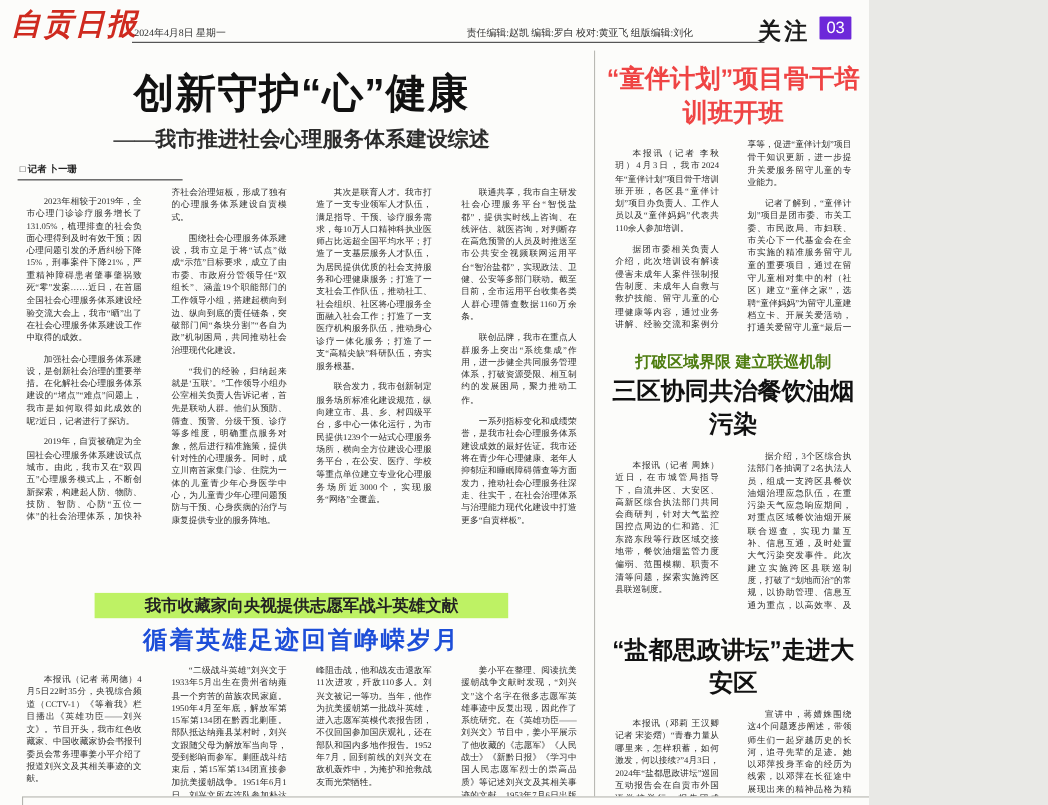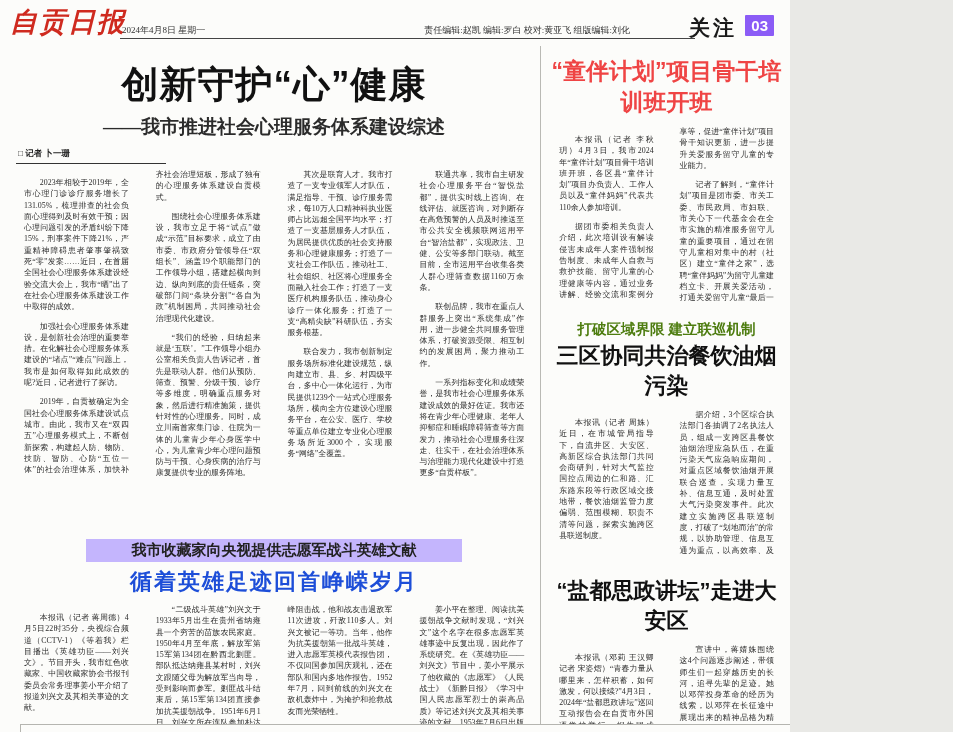--- a/index.html
+++ b/index.html
@@ -7,41 +7,41 @@
         font-family:"Liberation Serif","DejaVu Serif",serif;color:#222;}
   
   .hdr{position:relative;height:46px;padding:0 10px;}
   .masthead{position:absolute;left:10px;top:4px;font-family:"DejaVu Sans",sans-serif;
             font-size:27px;font-weight:bold;font-style:italic;color:#cf2a1f;letter-spacing:2px;}
   .hdr-date{position:absolute;left:122px;top:24px;font-size:9px;color:#333;}
   .hdr-rule{position:absolute;left:120px;right:95px;top:38px;border-bottom:1.5px solid #444;}
   .hdr-editors{position:absolute;right:160px;top:24px;font-size:9px;color:#333;}
   .hdr-section{position:absolute;right:53px;top:14px;font-family:"Liberation Sans",sans-serif;
                font-size:21px;font-weight:bold;color:#1a1a1a;letter-spacing:3px;}
-  .hdr-pagenum{position:absolute;right:16px;top:15px;background:#8b5cf6;color:#fff;
-               font-family:"Liberation Sans",sans-serif;font-size:15px;font-weight:bold;
+  .hdr-pagenum{position:absolute;right:16px;top:15px;background:#6d28d9;color:#fff;
+               font-family:"Liberation Sans",sans-serif;font-size:15px;font-weight:normal;
                padding:2px 6px;border-radius:1px;}
   
   .content{display:flex;padding:0 8px;}
   .main-col{width:642px;padding:4px 8px 0 8px;}
   .rail{width:287px;border-left:1px solid #b9b9b4;padding:2px 0 0 10px;}
   
   .lead-title{font-family:"Liberation Sans","DejaVu Sans",sans-serif;font-size:37px;
               font-weight:bold;text-align:center;margin:10px 0 2px;color:#111;letter-spacing:1px;}
   .lead-sub{font-size:19px;text-align:center;margin:4px 0 6px;color:#2b2b2b;font-weight:600;}
   .byline{font-size:8.5px;font-weight:bold;border-bottom:1px solid #333;width:148px;
           padding:2px 0 3px 2px;margin:2px 0 5px 0;}
   .cols4{column-count:4;column-gap:11px;text-align:justify;font-size:7.9px;
          line-height:11.3px;color:#2c2c2c;overflow:hidden;}
   .cols4 p,.cols2 p{margin:8px;text-indent:2em;}
   .lead-body{height:360px;}
   
   .feat{margin-top:10px;}
   .feat-kicker{text-align:center;font-size:15px;font-weight:bold;color:#222;
-               background:#c4b5fd;padding:2px 0;margin:0 70px;}
+               background:#bef264;padding:2px 0;margin:0 70px;}
   .feat-title{font-family:"Liberation Sans","DejaVu Sans",sans-serif;font-size:22px;
               font-weight:bold;text-align:center;margin:5px 0 7px;color:#1d4ed8;letter-spacing:2px;}
   .feat-body{height:134px;}
   .bottom-box{position:absolute;left:20px;bottom:-4px;width:818px;height:10px;
               border:1px solid #b5b5b0;background:#fcfcfa;}
   
   .rail-art{margin-bottom:12px;}
   .rail-title{font-family:"Liberation Sans","DejaVu Sans",sans-serif;font-size:23px;
               font-weight:bold;text-align:center;margin:8px 0 8px;color:#ef4444;}
   .rail-kicker{font-family:"Liberation Sans","DejaVu Sans",sans-serif;font-size:14.5px;

